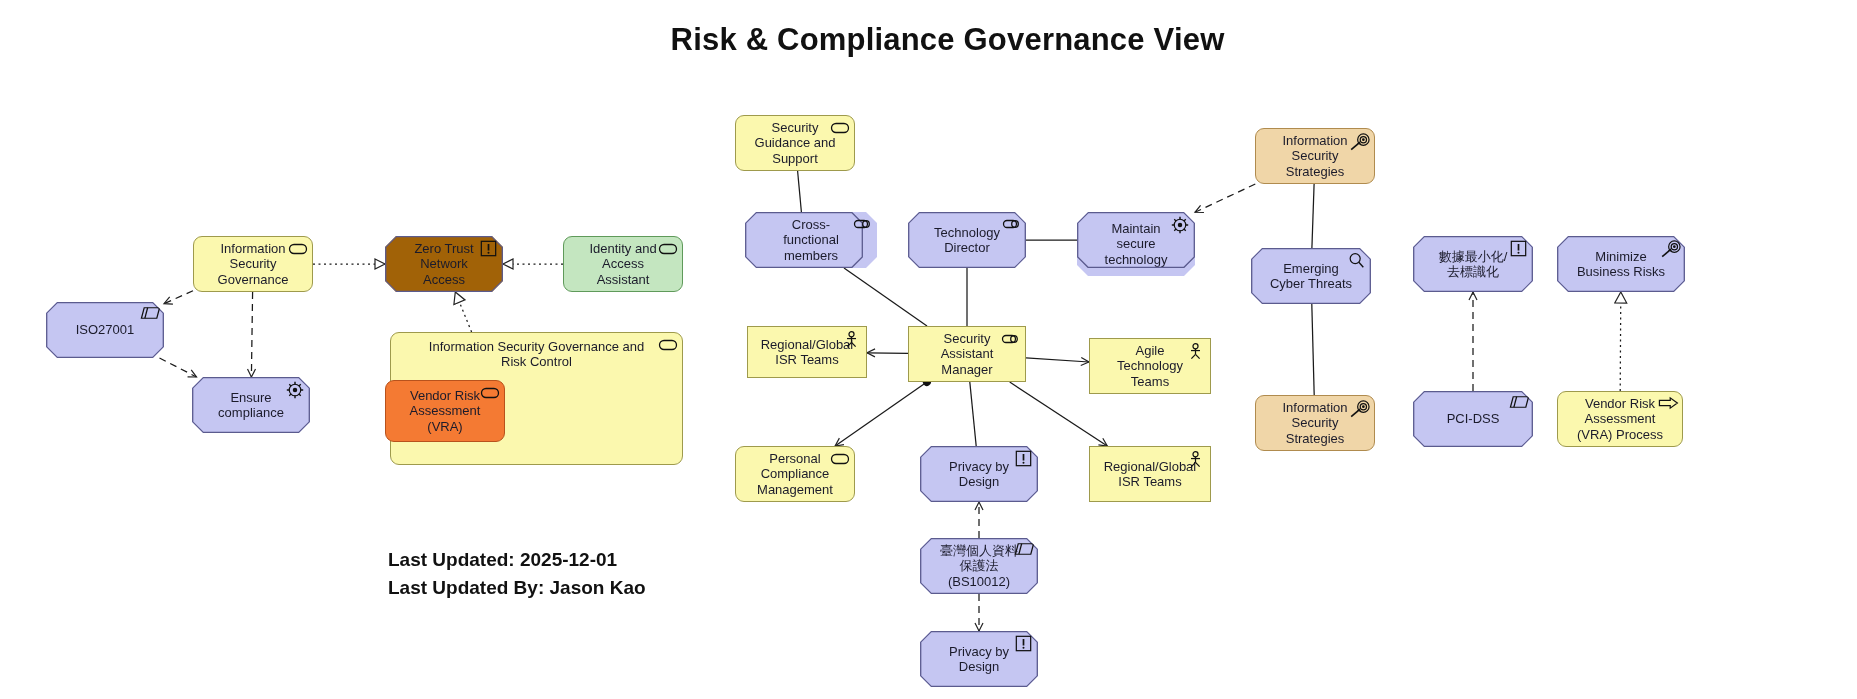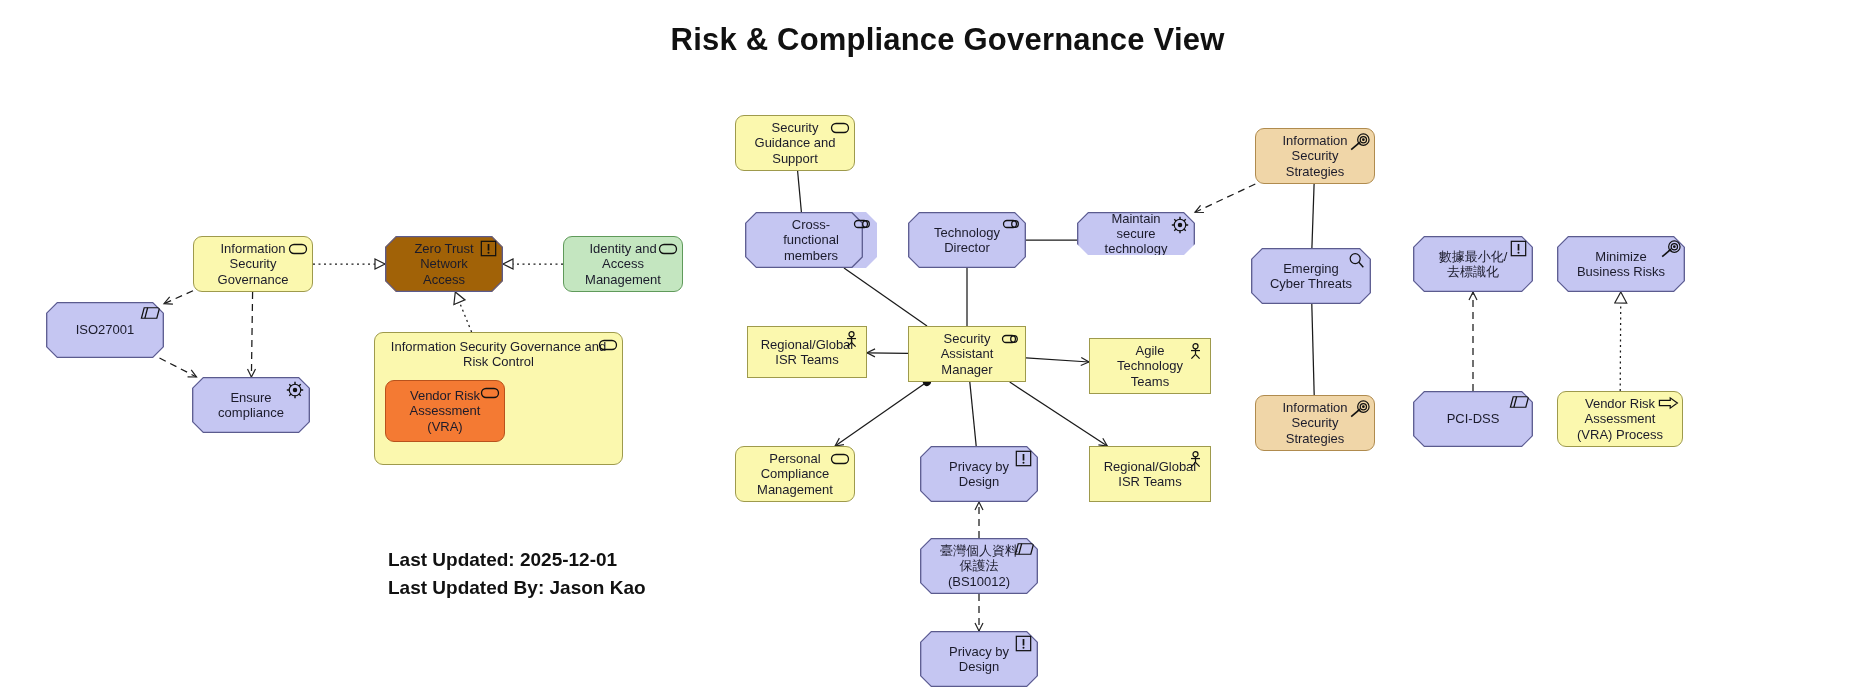--- a/index.html
+++ b/index.html
@@ -140,26 +140,26 @@
 Access</span>
         <span class="icon"><svg viewBox="0 0 18 18" width="17" height="17">
             <rect x="1.4" y="1.4" width="15.2" height="15.2" stroke="#111" fill="none" stroke-width="1.3"></rect>
             <line x1="9" y1="4.3" x2="9" y2="11" stroke="#111" stroke-width="1.8"></line>
             <circle cx="9" cy="13.6" r="1.05" fill="#111"></circle>
           </svg></span>
       </div>
       <div class="node" style="left: 563px; top: 236px; width: 120px; height: 56px; background: rgb(196, 230, 192); border-radius: 9px; border: 1.3px solid rgb(95, 154, 90);">
         <span class="lbl">Identity and
 Access
-Management</span>
-        <span class="icon"><svg viewBox="0 0 20 16" width="20" height="16">
-            <rect x="1.5" y="3.5" width="17" height="9" rx="4.5" stroke="#111" fill="none" stroke-width="1.3"></rect>
-          </svg></span>
-      </div>
-      <div class="node nested-title" style="left: 374px; top: 332px; width: 249px; height: 133px; background: rgb(251, 248, 174); border-radius: 9px; border: 1.3px solid rgb(158, 154, 76);">
+Assistant</span>
+        <span class="icon"><svg viewBox="0 0 20 16" width="20" height="16">
+            <rect x="1.5" y="3.5" width="17" height="9" rx="4.5" stroke="#111" fill="none" stroke-width="1.3"></rect>
+          </svg></span>
+      </div>
+      <div class="node nested-title" style="left: 390px; top: 332px; width: 293px; height: 133px; background: rgb(251, 248, 174); border-radius: 9px; border: 1.3px solid rgb(158, 154, 76);">
         <span class="lbl">Information Security Governance and
 Risk Control</span>
         <span class="icon"><svg viewBox="0 0 20 16" width="20" height="16">
             <rect x="1.5" y="3.5" width="17" height="9" rx="4.5" stroke="#111" fill="none" stroke-width="1.3"></rect>
           </svg></span>
       </div>
       <div class="node" style="left: 385px; top: 380px; width: 120px; height: 62px; background: rgb(244, 122, 51); border-radius: 9px; border: 1.3px solid rgb(184, 82, 28);">
         <span class="lbl">Vendor Risk
 Assessment
 (VRA)</span>
@@ -195,21 +195,21 @@
             <path d="M11,0.7 L107,0.7 L117.3,11 L117.3,45 L107,55.3 L11,55.3 L0.7,45 L0.7,11 Z" fill="none" stroke="#5b5b8e" stroke-width="1.3"></path>
           </svg>
         </div>
         <span class="lbl">Technology
 Director</span>
         <span class="icon"><svg viewBox="0 0 20 16" width="20" height="16">
             <rect x="1.5" y="4.5" width="13" height="7" rx="3.5" stroke="#111" fill="none" stroke-width="1.3"></rect>
             <circle cx="13" cy="8" r="3.3" stroke="#111" fill="none" stroke-width="1.3"></circle>
           </svg></span>
       </div>
-      <div class="node" style="left: 1077px; top: 212px; width: 118px; height: 43px; background: rgb(197, 198, 242); clip-path: polygon(11px 0px, calc(100% - 11px) 0px, 100% 11px, 100% calc(100% - 11px), calc(100% - 11px) 100%, 11px 100%, 0px calc(100% - 11px), 0px 11px);">
+      <div class="node" style="left: 1077px; top: 212px; width: 118px; height: 64px; background: rgb(197, 198, 242); clip-path: polygon(11px 0px, calc(100% - 11px) 0px, 100% 11px, 100% calc(100% - 11px), calc(100% - 11px) 100%, 11px 100%, 0px calc(100% - 11px), 0px 11px);">
         <div style="position: absolute; inset: 0px; pointer-events: none;">
           <svg width="118" height="56" style="position:absolute;left:0;top:0;">
             <path d="M11,0.7 L107,0.7 L117.3,11 L117.3,45 L107,55.3 L11,55.3 L0.7,45 L0.7,11 Z" fill="none" stroke="#5b5b8e" stroke-width="1.3"></path>
           </svg>
         </div>
         <span class="lbl">Maintain
 secure
 technology</span>
         <span class="icon"><svg viewBox="0 0 20 20" width="18" height="18">
             <circle cx="10" cy="10" r="6.4" stroke="#111" fill="none" stroke-width="1.3"></circle>

